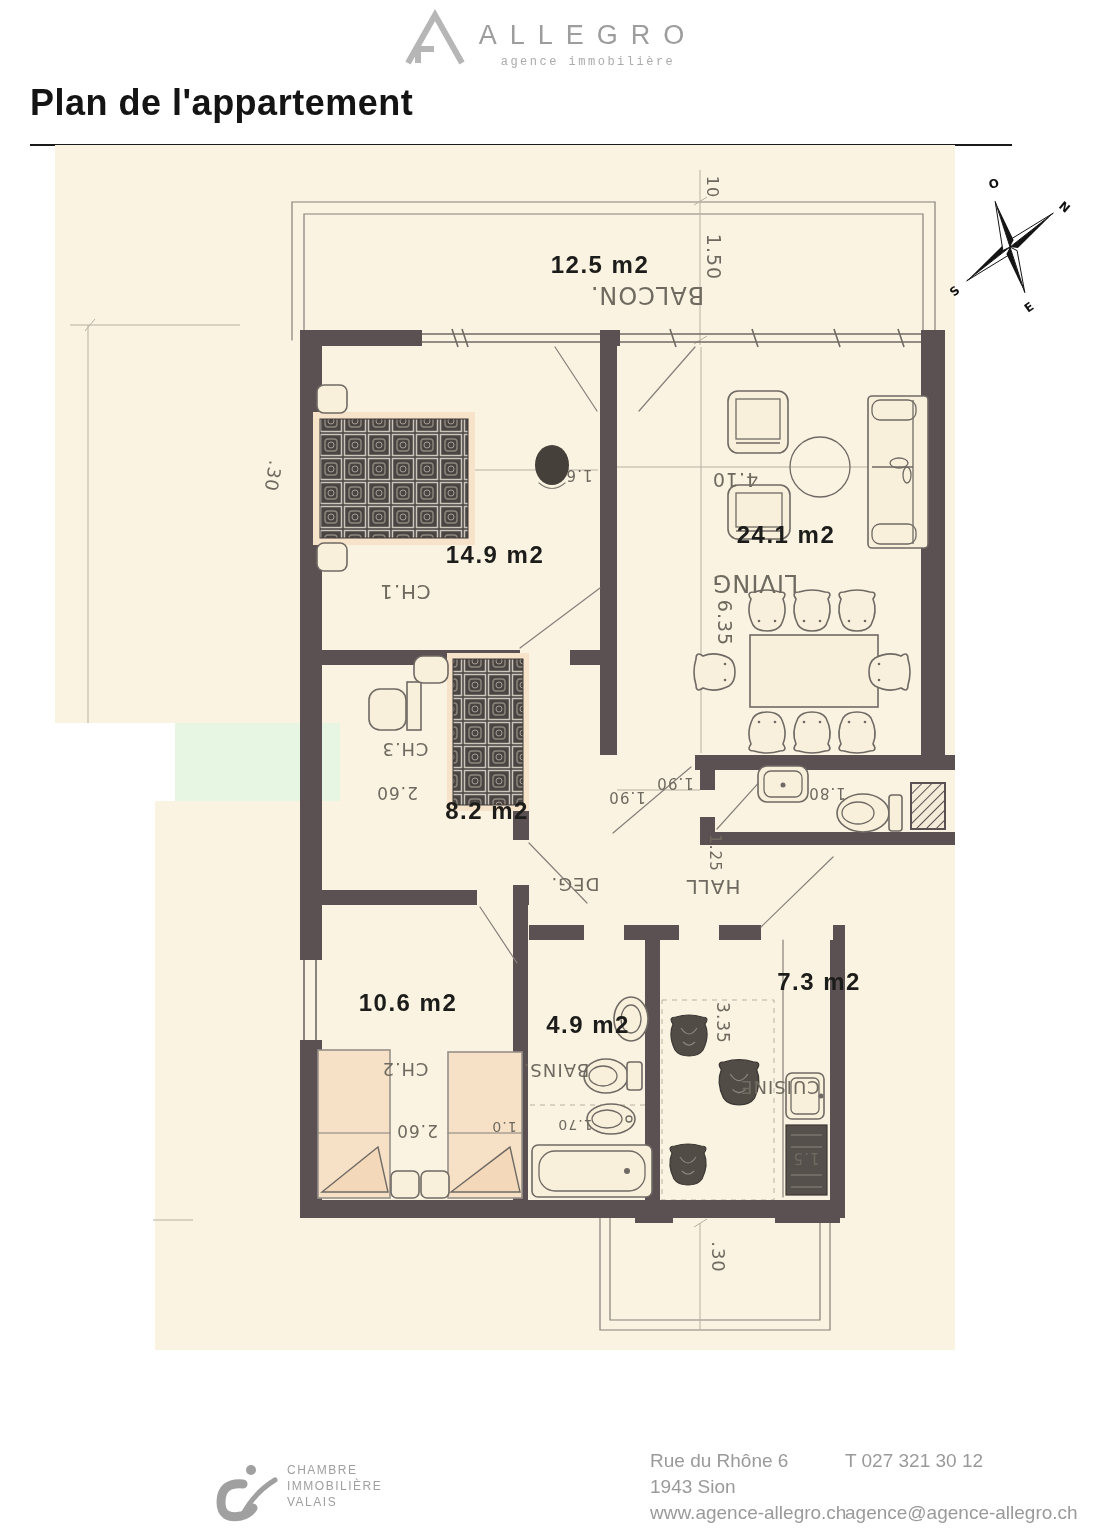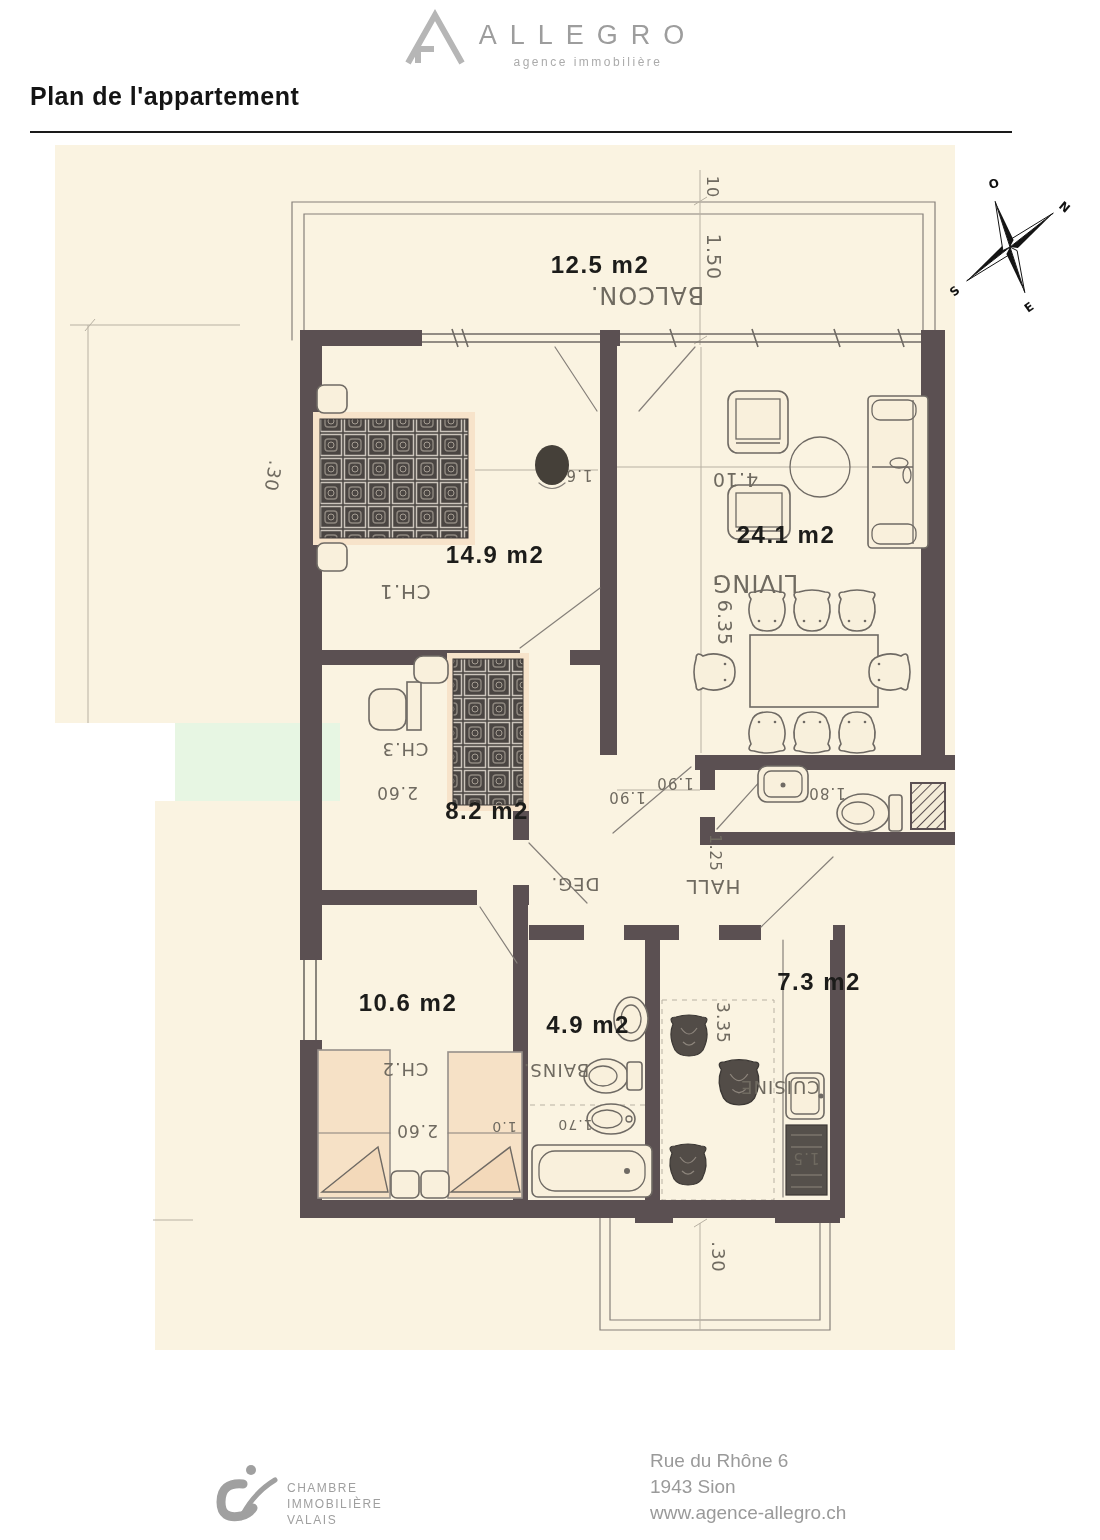--- a/index.html
+++ b/index.html
@@ -5,22 +5,22 @@
   html,body{margin:0;padding:0;background:#ffffff;}
   #page{position:relative;width:1100px;height:1540px;background:#ffffff;overflow:hidden;
         font-family:"Liberation Sans",sans-serif;}
 
   
   #logo{position:absolute;top:6px;left:0;width:1100px;display:flex;justify-content:center;
         align-items:flex-start;gap:14px;}
   #logo .a-glyph{margin-top:2px;}
   #logo .logo-texts{display:flex;flex-direction:column;align-items:center;margin-top:14px;}
   #logo .logo-main{font-size:27px;letter-spacing:13px;color:#9d9d9d;font-weight:400;}
-  #logo .logo-tag{font-size:12px;letter-spacing:2.5px;color:#ababab;margin-top:4px;}
-  #page-title{position:absolute;left:30px;top:82px;width:982px;font-size:25px;font-weight:600;
+  #logo .logo-tag{font-size:12px;letter-spacing:2.5px;color:#ababab;margin-top:4px;font-family:Liberation Mono, monospace;}
+  #page-title{position:absolute;left:30px;top:82px;width:982px;font-size:36px;font-weight:600;
         color:#141414;letter-spacing:0.5px;border-bottom:2px solid #1a1a1a;padding-bottom:20px;}
 
   
   #scan-bg{position:absolute;left:55px;top:145px;width:900px;height:1205px;background:#faf3e1;}
   #plan-svg{position:absolute;left:55px;top:145px;}
   .wall{fill:#5b5052;}
   .sketch2{stroke:#86807a;stroke-width:1.2;fill:none;stroke-linecap:round;}
   .faint{stroke:#b8b1a3;stroke-width:1;fill:none;}
   .win{stroke:#6f6a64;stroke-width:1.6;fill:none;}
   .furn{stroke:#6f6a64;stroke-width:1.6;fill:#f9f0dc;}
@@ -32,21 +32,21 @@
   
   #compass{position:absolute;left:948px;top:165px;}
   #compass text{font-family:"DejaVu Sans",sans-serif;font-size:12px;font-weight:700;fill:#111;}
 
   
   .foot-text{position:absolute;color:#9a9a9a;font-size:19px;line-height:26px;}
   #uspi{position:absolute;left:16px;top:1468px;color:#8d8d8d;}
   #uspi .uspi-main{font-size:46px;font-weight:700;letter-spacing:-1px;}
   #uspi .uspi-region{font-size:22px;font-weight:700;color:#a5a5a5;margin-left:2px;}
   #uspi .uspi-pin{display:inline-block;vertical-align:super;}
-  #ci-logo{position:absolute;left:213px;top:1462px;display:flex;align-items:flex-end;gap:8px;color:#9f9f9f;}
+  #ci-logo{position:absolute;left:213px;top:1462px;display:flex;align-items:flex-start;gap:8px;color:#9f9f9f;}
   #ci-logo .ci-lines{font-size:12px;letter-spacing:1.5px;line-height:16px;}
 </style>
 </head>
 <body>
 
 <div id="page">
 
   <div id="logo">
     <span class="a-glyph">
       <svg width="62" height="58" viewBox="0 0 62 58">
@@ -365,14 +365,19 @@
   </div>
 
   <div class="foot-text" style="left:460px;top:1550px;">Page 7 sur 20</div>
 
   <div class="foot-text" style="left:650px;top:1448px;">
     <div>Rue du Rhône 6</div>
     <div>1943 Sion</div>
     <div>www.agence-allegro.ch</div>
   </div>
 
+  <div class="foot-text" style="left:845px;top:1448px;">
+    <div>T 027 321 30 12</div>
+    <div>&nbsp;</div>
+    <div>agence@agence-allegro.ch</div>
+  </div>
 
 </div>
 
 </body></html>

